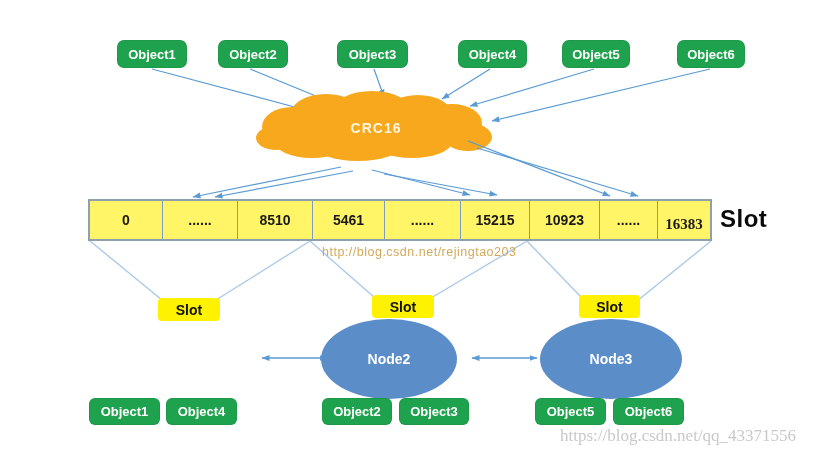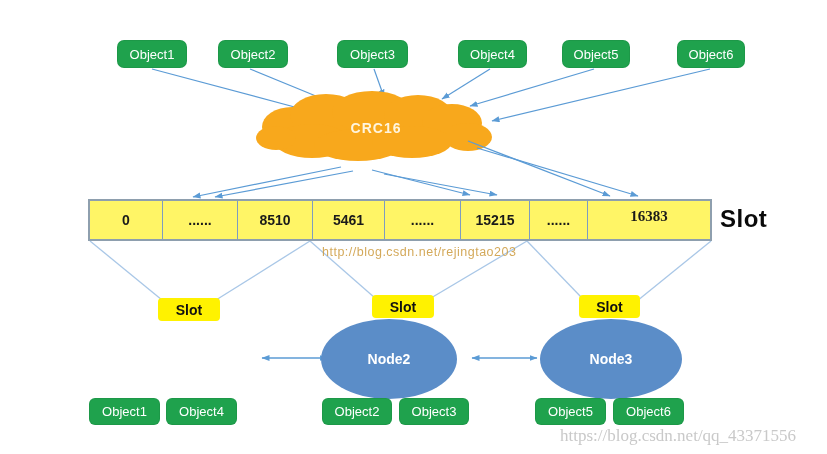--- a/index.html
+++ b/index.html
@@ -5,21 +5,21 @@
   html,body{margin:0;padding:0;background:#ffffff;}
   .stage{
     position:relative;width:827px;height:454px;background:#ffffff;overflow:hidden;
     font-family:"Liberation Sans",sans-serif;
   }
   svg.layer{position:absolute;left:0;top:0;width:827px;height:454px;}
 
   
   .gbox{
     position:absolute;height:28px;background:#1fa24d;border-radius:7px;
-    color:#ffffff;font-weight:normal;font-size:13px;
+    color:#ffffff;font-weight:bold;font-size:13px;
     display:flex;align-items:center;justify-content:center;
     box-shadow:inset 0 0 0 1px rgba(0,0,0,0.06);
   }
   .gbox.bottom{height:27px;border-radius:6px;}
 
   
   .crc-label{
     position:absolute;left:330px;top:120px;width:92px;text-align:center;
     color:rgba(255,252,240,0.92);font-weight:bold;font-size:14px;letter-spacing:1px;
   }
@@ -27,21 +27,21 @@
   
   .slot-bar{
     position:absolute;left:88px;top:199px;width:624px;height:42px;
     display:flex;background:#fff566;border:2px solid #8e9fae;box-sizing:border-box;
   }
   .cell{
     display:flex;align-items:center;justify-content:center;
     font-weight:bold;font-size:14px;color:#1a1a1a;box-sizing:border-box;
   }
   .cell + .cell{border-left:1.4px solid #7e9cc0;}
-  .cell.serif{font-family:"Liberation Serif",serif;font-size:15px;align-items:flex-start;padding-top:7px;}
+  .cell.serif{font-family:"Liberation Serif",serif;font-size:15px;align-items:flex-start;padding-top:15px;}
 
   .slot-axis-label{
     position:absolute;left:720px;top:205px;width:70px;
     color:#0a0a0a;font-size:24px;font-weight:600;letter-spacing:0.5px;
   }
 
   
   .tag{
     position:absolute;height:23px;background:#fff200;border-radius:4px;
     display:flex;align-items:center;justify-content:center;
@@ -135,20 +135,21 @@
 
   <div class="crc-label">CRC16</div>
 
   <div class="slot-bar">
     <div class="cell" style="width:72px">0</div>
     <div class="cell" style="width:75px">......</div>
     <div class="cell" style="width:75px">8510</div>
     <div class="cell" style="width:72px">5461</div>
     <div class="cell" style="width:76px">......</div>
     <div class="cell" style="width:69px">15215</div>
+    <div class="cell" style="width:70px">10923</div>
     <div class="cell" style="width:58px">......</div>
     <div class="cell serif" style="flex:1">16383</div>
   </div>
   <div class="slot-axis-label">Slot</div>
 
   <div class="wm-mid">http://blog.csdn.net/rejingtao203</div>
 
   <div class="tag" style="left:158px;top:298px;width:62px">Slot</div>
   <div class="tag" style="left:372px;top:295px;width:62px">Slot</div>
   <div class="tag" style="left:579px;top:295px;width:61px">Slot</div>

